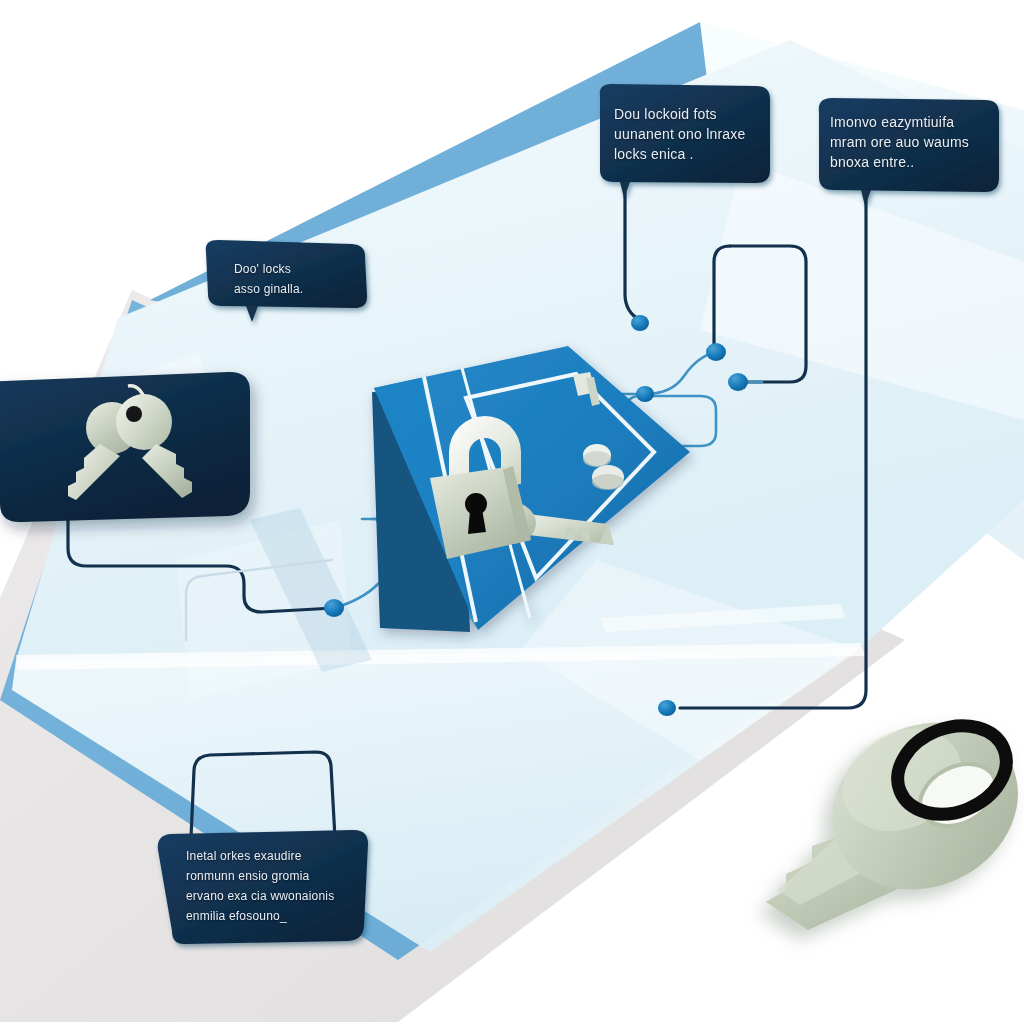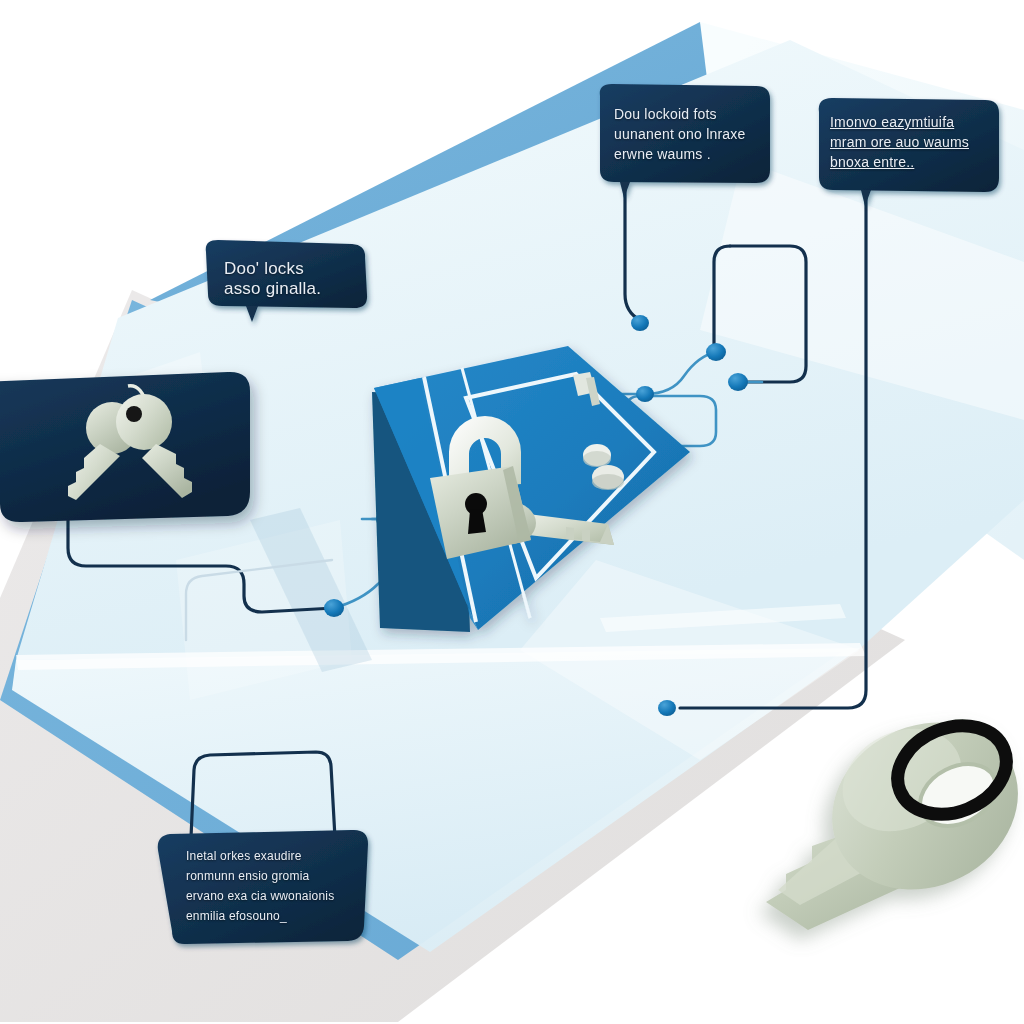--- a/index.html
+++ b/index.html
@@ -33,40 +33,39 @@
   .callout-text {
     position: absolute;
     color: #e9eef5;
     font-family: "Liberation Sans", sans-serif;
     text-shadow: 0 1px 2px rgba(0,0,0,0.55);
     pointer-events: none;
     white-space: pre-line;
     letter-spacing: 0.2px;
   }
   #ct-door-locks {
-    left: 224px;
+    left: 234px;
     top: 259px;
     width: 140px;
-    font-size: 17px;
+    font-size: 12px;
     line-height: 20px;
   }
   #ct-door-lock-bolts {
     left: 614px;
     top: 104px;
     width: 150px;
     font-size: 14px;
     line-height: 20px;
   }
   #ct-improve-security {
     left: 830px;
     top: 112px;
     width: 160px;
     font-size: 14px;
     line-height: 20px;
-    text-decoration: underline;
   }
   #ct-install-locks {
     left: 186px;
     top: 846px;
     width: 168px;
     font-size: 12px;
     line-height: 20px;
   }
 </style>
 </head>
@@ -298,21 +297,21 @@
         <path d="M158,850 Q156,836 170,834 L352,830 Q368,829 368,844 L364,926 Q363,940 348,941 L186,944 Q172,945 172,931 Z" fill="url(#gradNavy2)"></path>
       </g>
     </g>
   </svg>
 
   <div class="callout-text" id="ct-door-locks">Doo' locks
 asso ginalla.</div>
 
   <div class="callout-text" id="ct-door-lock-bolts">Dou lockoid fots
 uunanent ono lnraxe
-erwne waums .</div>
+locks enica .</div>
 
   <div class="callout-text" id="ct-improve-security">Imonvo eazymtiuifa
 mram ore auo waums
 bnoxa entre..</div>
 
   <div class="callout-text" id="ct-install-locks">Inetal orkes exaudire
 ronmunn ensio gromia
 ervano exa cia wwonaionis
 enmilia efosouno_</div>
 

